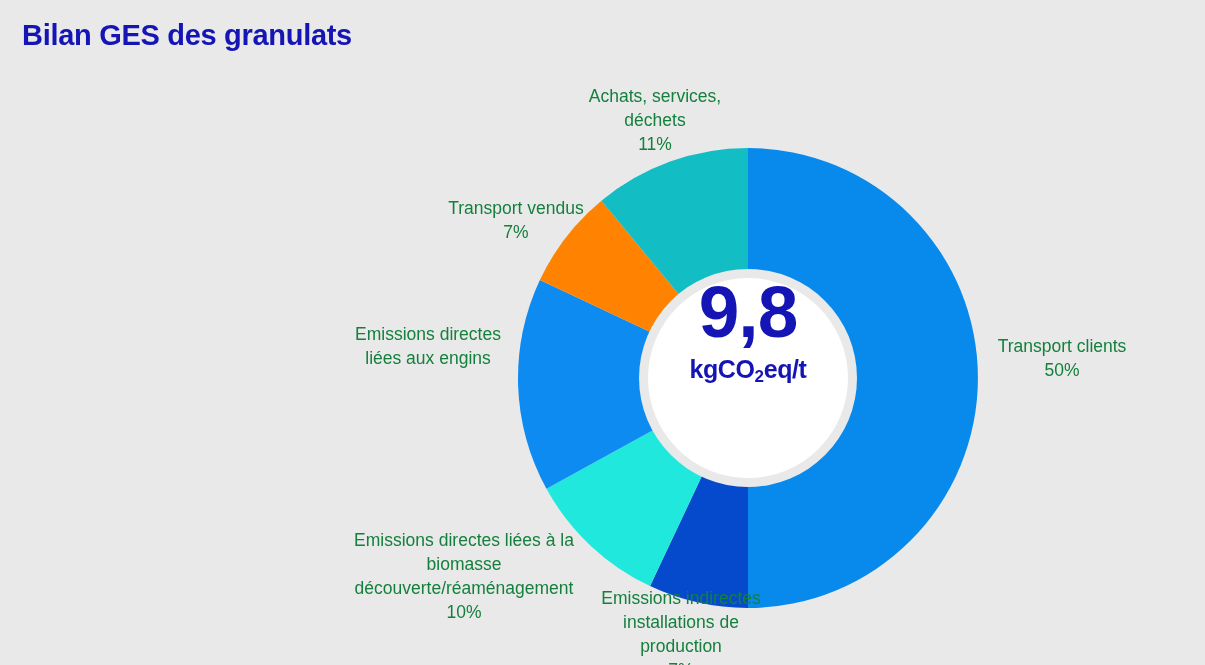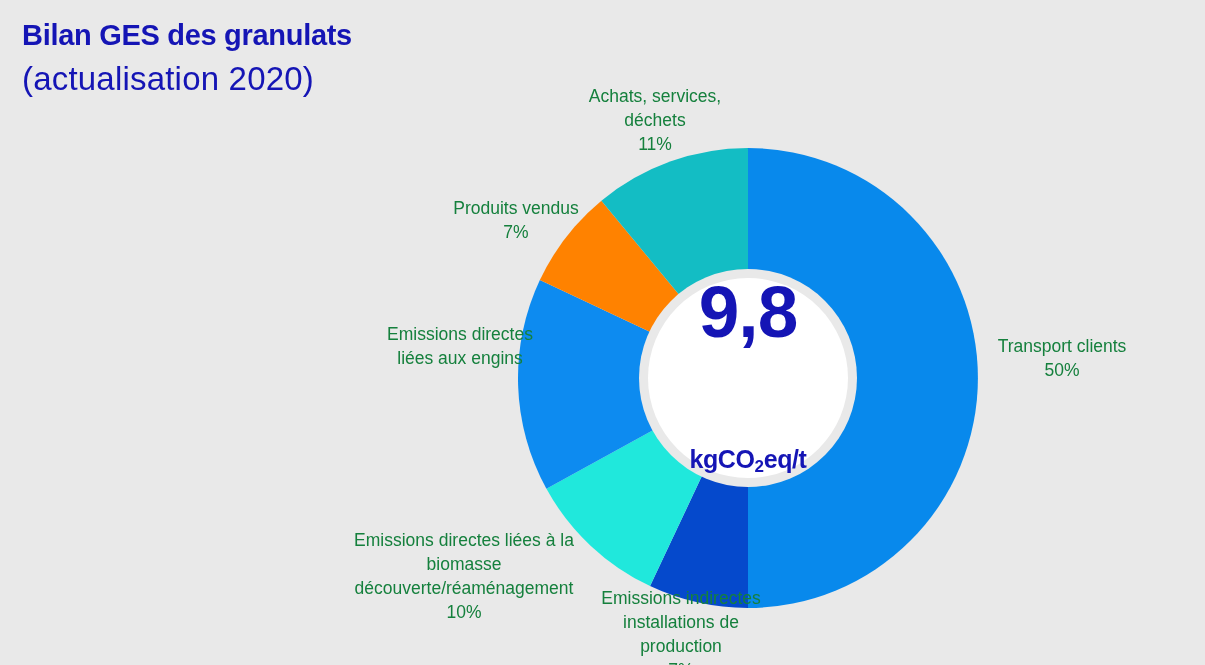--- a/index.html
+++ b/index.html
@@ -63,21 +63,21 @@
     left: 130px;
     top: 130px;
     width: 200px;
     height: 200px;
     border-radius: 50%;
     background: #ffffff;
     box-shadow: 0 0 0 9px #e9e9e9;
     display: flex;
     flex-direction: column;
     align-items: center;
-    justify-content: space-between;
+    justify-content: flex-start;
     box-sizing: border-box;
   }
   #center-value {
     color: #1515b5;
     font-weight: bold;
     font-size: 73px;
     line-height: 68px;
     letter-spacing: -1px;
   }
   #center-unit {
@@ -103,31 +103,30 @@
     line-height: 24px;
     text-align: center;
     white-space: pre-line;
   }
   .slice-label .pct {
     display: block;
   }
 
   #label-achats        { left: 545px;  top: 60px;  width: 220px; }
   #label-produits      { left: 420px;  top: 172px; width: 192px; }
-  #label-engins        { left: 360px;  top: 298px; width: 200px; }
+  #label-engins        { left: 328px;  top: 298px; width: 200px; }
   #label-biomasse      { left: 330px;  top: 504px; width: 268px; }
   #label-indirectes    { left: 570px;  top: 562px; width: 222px; }
   #label-transport     { left: 962px;  top: 310px; width: 200px; }
 </style>
 </head>
 <body>
 
 <div id="title-block">
   <div class="title-line">Bilan GES des granulats</div>
-  <div class="subtitle-line">(actualisation 2020)</div>
 </div>
 
 <div id="donut-wrap">
   <svg id="donut-svg" viewBox="0 0 460 460">
     <g id="slices-group">
         <path d="M 230 230 L 230.00 0.00 A 230 230 0 0 1 230.00 460.00 Z" fill="#0889ec"></path>
         <path d="M 230 230 L 230.00 460.00 A 230 230 0 0 1 132.07 438.11 Z" fill="#0549cc"></path>
         <path d="M 230 230 L 132.07 438.11 A 230 230 0 0 1 28.45 340.80 Z" fill="#20e8dc"></path>
         <path d="M 230 230 L 28.45 340.80 A 230 230 0 0 1 21.89 132.07 Z" fill="#0d8bf0"></path>
         <path d="M 230 230 L 21.89 132.07 A 230 230 0 0 1 83.39 52.78 Z" fill="#ff8200"></path>
@@ -141,21 +140,21 @@
   </div>
 </div>
 
 <div class="slice-label" id="label-achats">
   <span>Achats, services,
 déchets</span>
   <span class="pct">11%</span>
 </div>
 
 <div class="slice-label" id="label-produits">
-  <span>Produits vendus</span>
+  <span>Transport vendus</span>
   <span class="pct">7%</span>
 </div>
 
 <div class="slice-label" id="label-engins">
   <span>Emissions directes
 liées aux engins</span>
 </div>
 
 <div class="slice-label" id="label-biomasse">
   <span>Emissions directes liées à la

